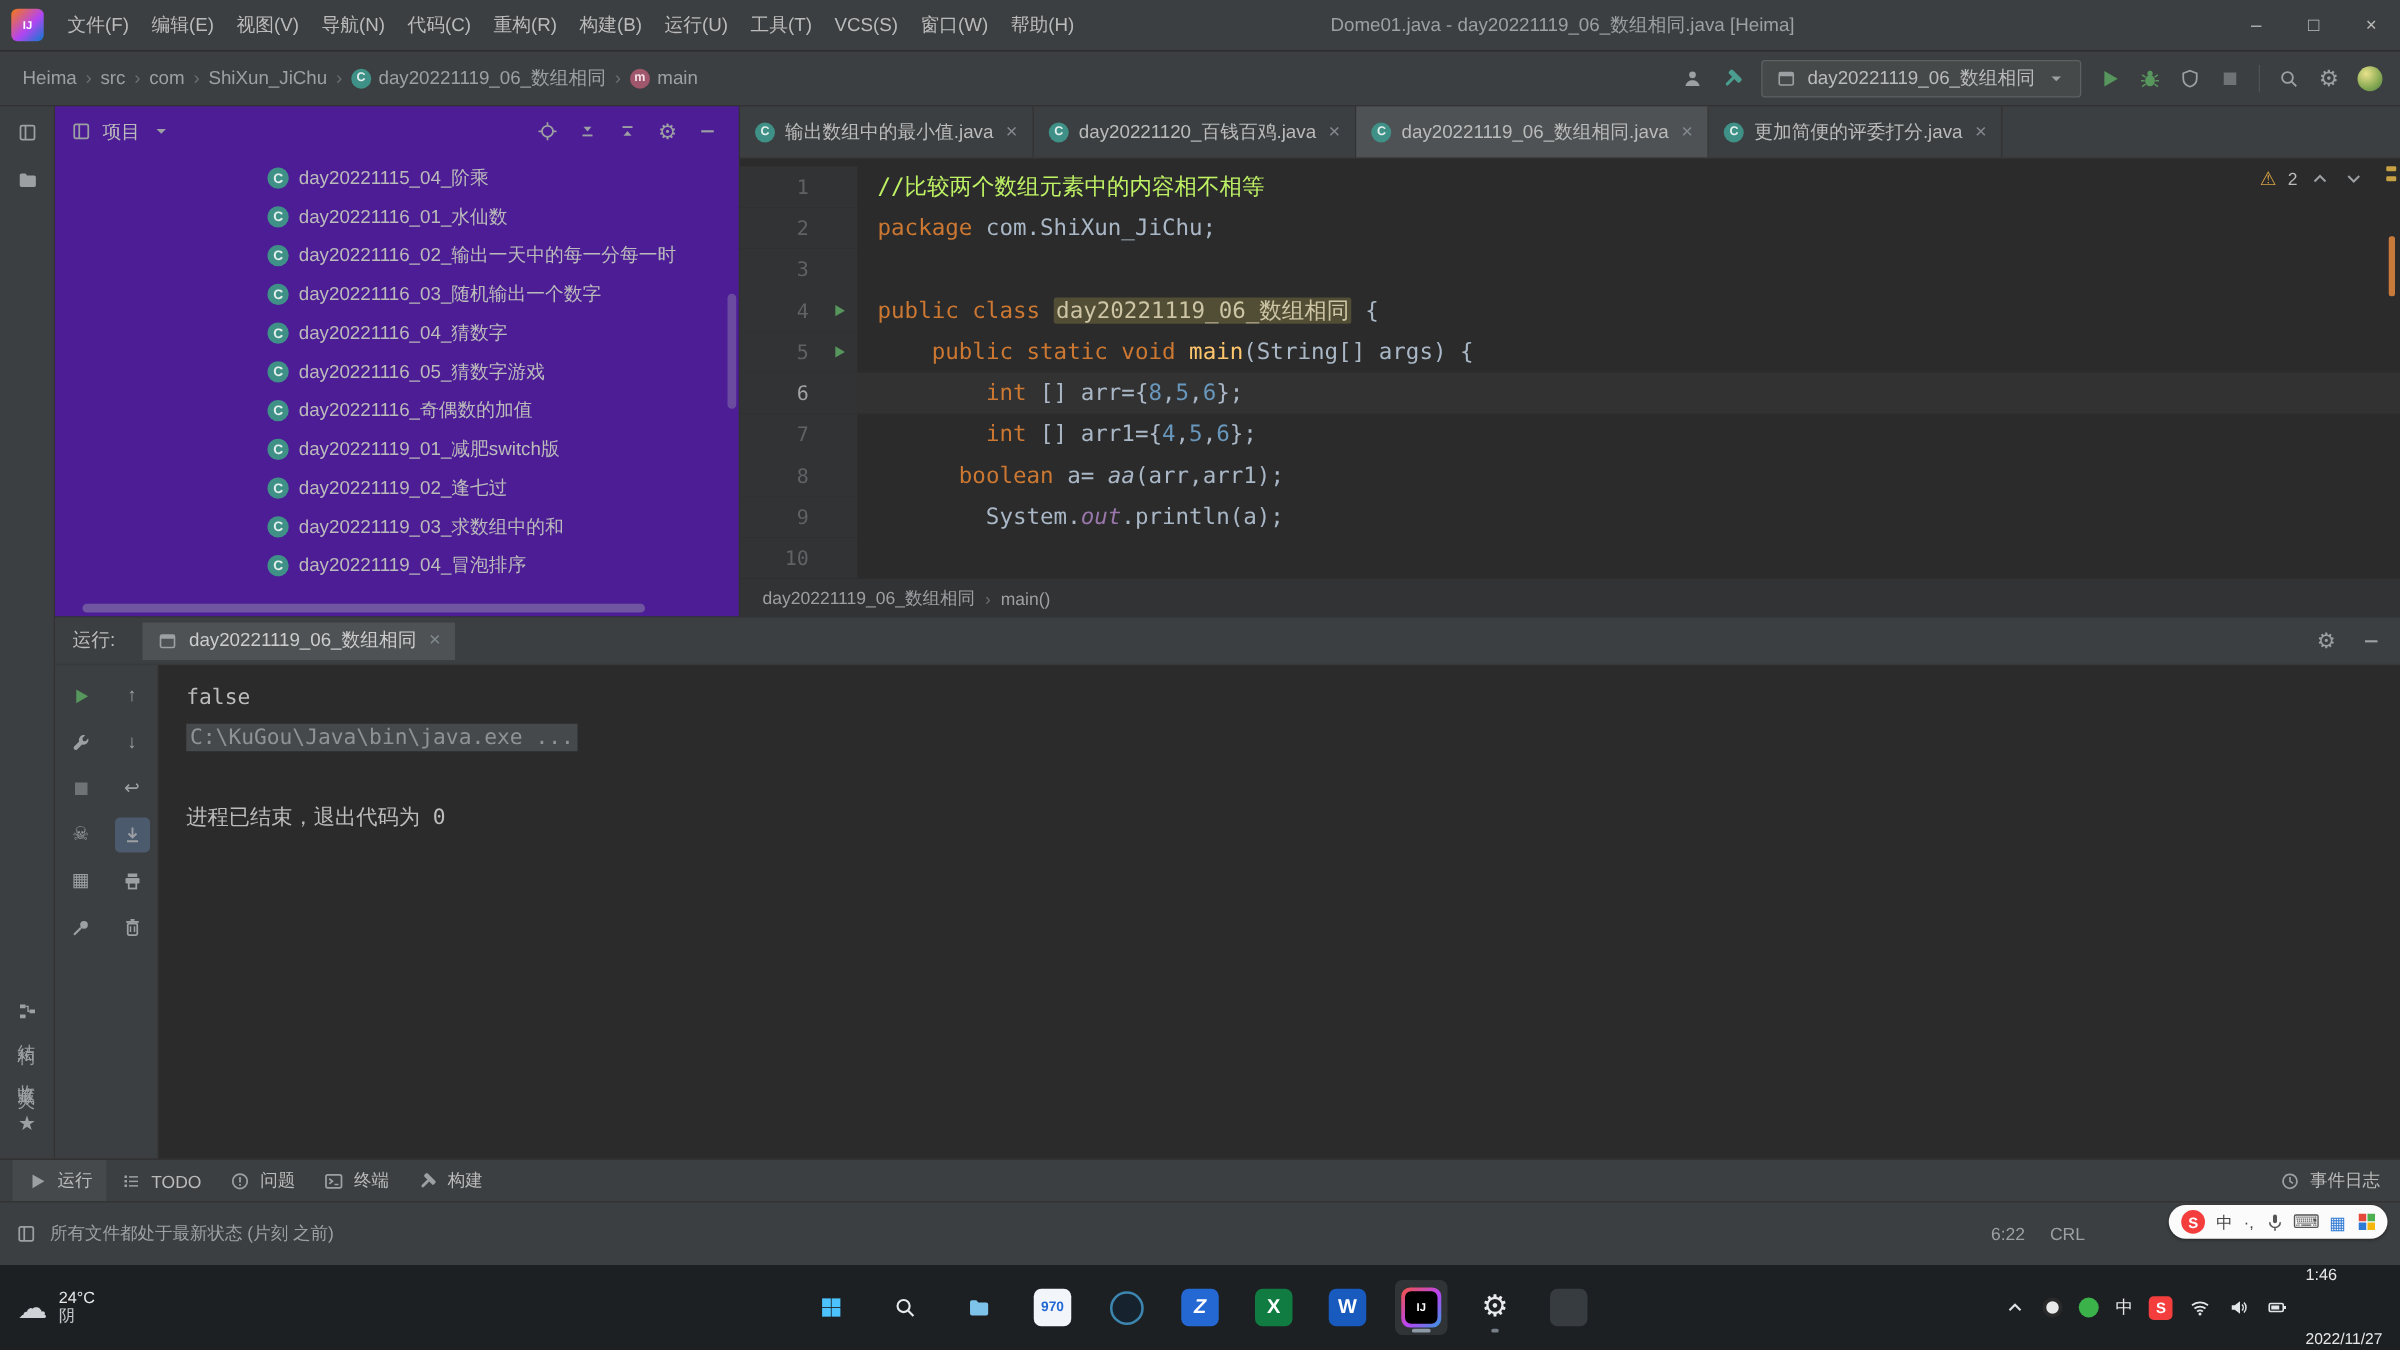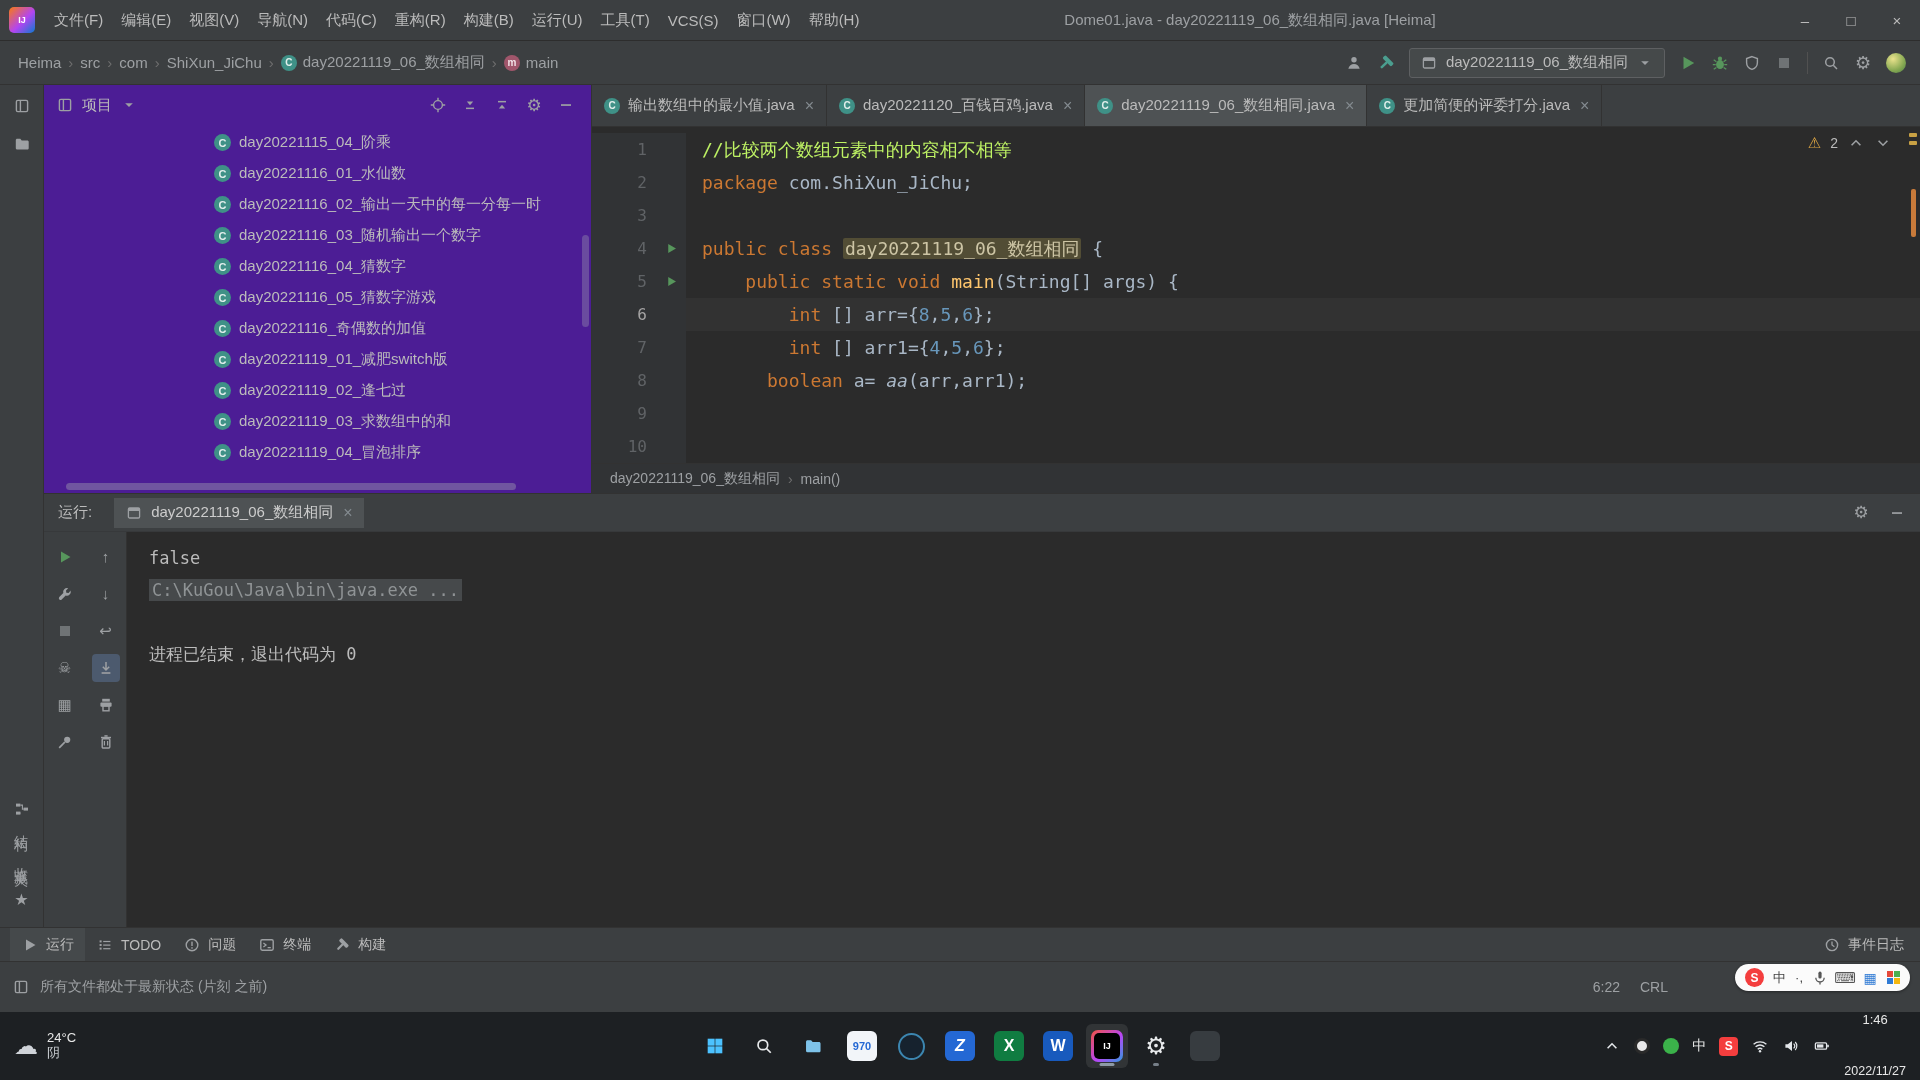--- a/index.html
+++ b/index.html
@@ -108,34 +108,34 @@
 .sogou-s{width:19px;height:19px;border-radius:50%;background:#f43e3e;color:#fff;font-weight:bold;font-size:12px;display:flex;align-items:center;justify-content:center;}
 .sogou-bar .icon{color:#555;width:16px;height:16px;}
 .mosaic{display:grid;grid-template-columns:6px 6px;grid-auto-rows:6px;gap:1px;}
 .mosaic i{display:block;}
 
 
 .taskbar{flex:0 0 60px;background:#1d2023;display:flex;align-items:center;padding:0 14px;position:relative;color:#e7e7e7;}
 .tb-weather{display:flex;align-items:center;gap:9px;}
 .cloud{font-size:24px;color:#cfd3d8;}
 .weather-txt{display:flex;flex-direction:column;line-height:1.15;font-size:13px;}
-.tb-center{position:absolute;left:50%;transform:translateX(-50%);display:flex;align-items:center;gap:7px;}
+.tb-center{position:absolute;left:50%;transform:translateX(-50%);display:flex;align-items:center;gap:17px;}
 .tb-app{width:42px;height:44px;border-radius:6px;display:flex;align-items:center;justify-content:center;position:relative;}
 .tb-app.active{background:rgba(255,255,255,.09);}
 .tb-app .bar{position:absolute;bottom:2px;left:50%;transform:translateX(-50%);width:15px;height:3px;border-radius:2px;background:#8d9aa5;}
 .tb-app .dot{position:absolute;bottom:2px;left:50%;transform:translateX(-50%);width:6px;height:3px;border-radius:2px;background:#767f88;}
 .appbox{width:30px;height:30px;border-radius:6px;display:flex;align-items:center;justify-content:center;color:#fff;font-weight:bold;font-size:16px;}
 .app970{width:30px;height:30px;border-radius:6px;background:#f2f5f9;color:#2468d4;font-weight:bold;font-size:11px;display:flex;align-items:center;justify-content:center;}
 .ij-outer{width:32px;height:32px;border-radius:7px;background:linear-gradient(135deg,#f3533f,#b845f5 55%,#2f9be0);padding:3px;}
 .ij-inner{width:100%;height:100%;background:#000;border-radius:5px;color:#fff;font-size:9px;font-weight:bold;display:flex;align-items:center;justify-content:center;}
 .browser-circle{width:27px;height:27px;border-radius:50%;background:#16222e;border:2px solid #3c86b0;}
 .ghostbox{width:30px;height:30px;border-radius:6px;background:rgba(150,160,170,.22);}
 .tb-right{margin-left:auto;display:flex;align-items:center;gap:13px;}
 .tray-dot{width:16px;height:16px;border-radius:50%;}
-.tb-time{text-align:center;line-height:1.25;font-size:13px;}
+.tb-time{text-align:left;line-height:1.25;font-size:13px;}
 .tb-time .d{font-size:12.5px;margin-top:36px;}
 .tb-right .icon{color:#e3e6e9;}
 </style>
 </head>
 <body>
 
 <div class="app">
 
   <header class="title-bar">
     <div class="logo">IJ</div>
@@ -454,20 +454,21 @@
     <span class="lcode"><span class="tk-pl">        </span><span class="tk-kw">int</span><span class="tk-pl"> [] arr1={</span><span class="tk-num">4</span><span class="tk-pl">,</span><span class="tk-num">5</span><span class="tk-pl">,</span><span class="tk-num">6</span><span class="tk-pl">};</span></span>
   </div>
                 <div class="code-line">
     <span class="lnum">8</span>
     <span class="lrun"></span>
     <span class="lcode"><span class="tk-pl">      </span><span class="tk-kw">boolean</span><span class="tk-pl"> a= </span><span class="tk-it">aa</span><span class="tk-pl">(arr,arr1);</span></span>
   </div>
                 <div class="code-line">
     <span class="lnum">9</span>
     <span class="lrun"></span>
+    <span class="lcode"><span class="tk-pl">        System.</span><span class="tk-fd">out</span><span class="tk-pl">.println(a);</span></span>
   </div>
                 <div class="code-line">
     <span class="lnum">10</span>
     <span class="lrun"></span>
     <span class="lcode"></span>
   </div>
               </div>
             <div class="ed-widget">
               <span class="warn-glyph">⚠</span>
               <span>2</span>

